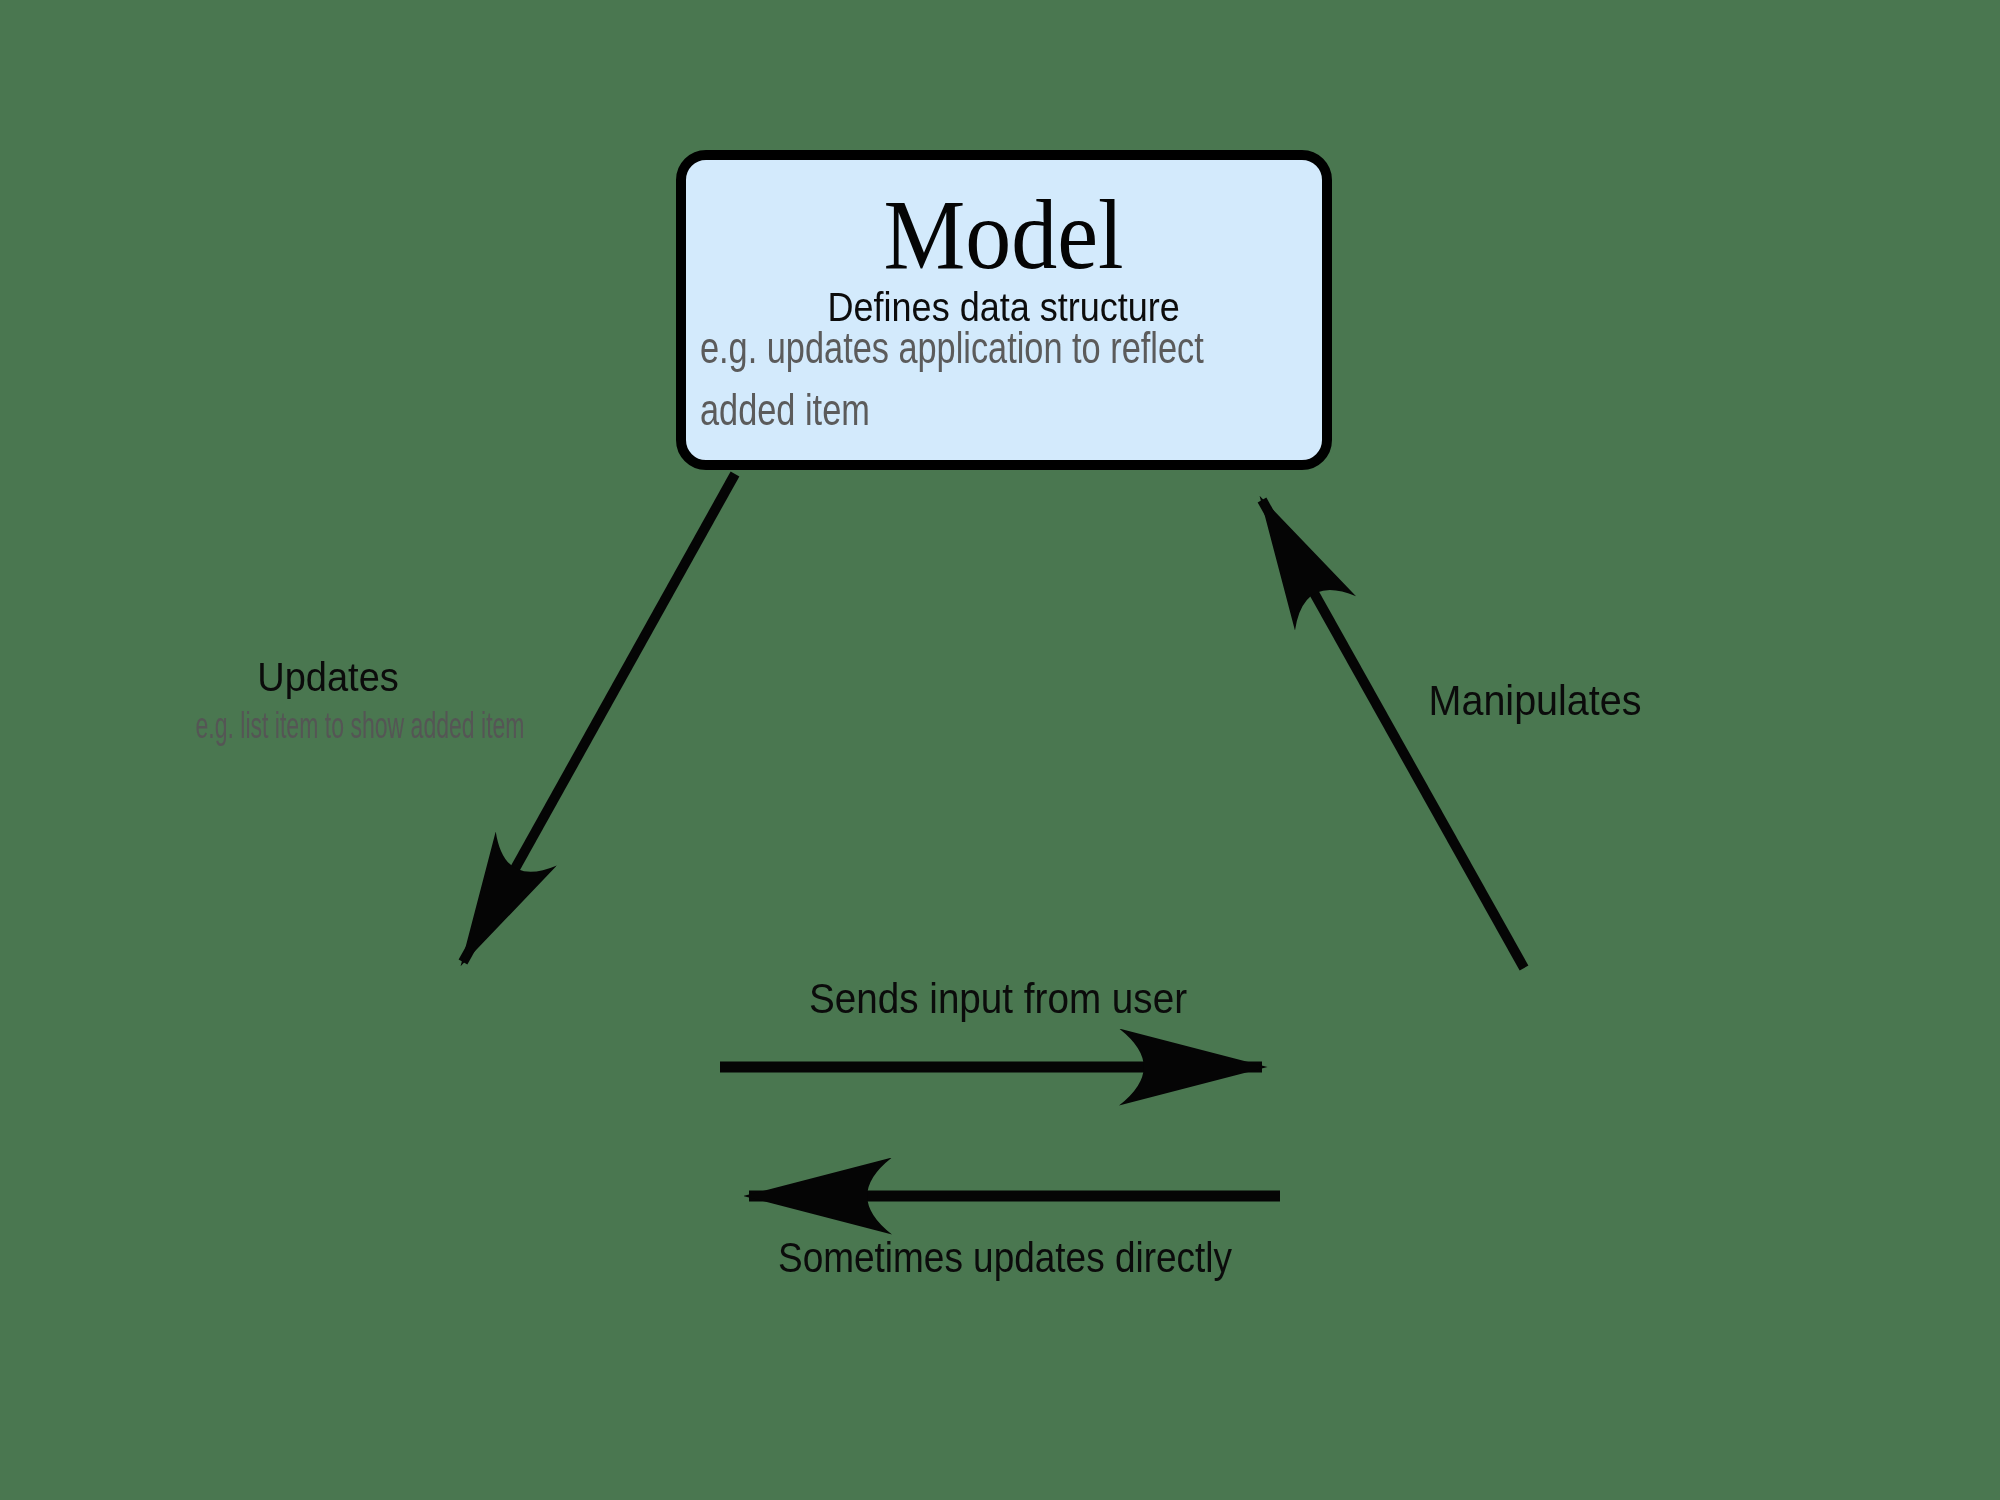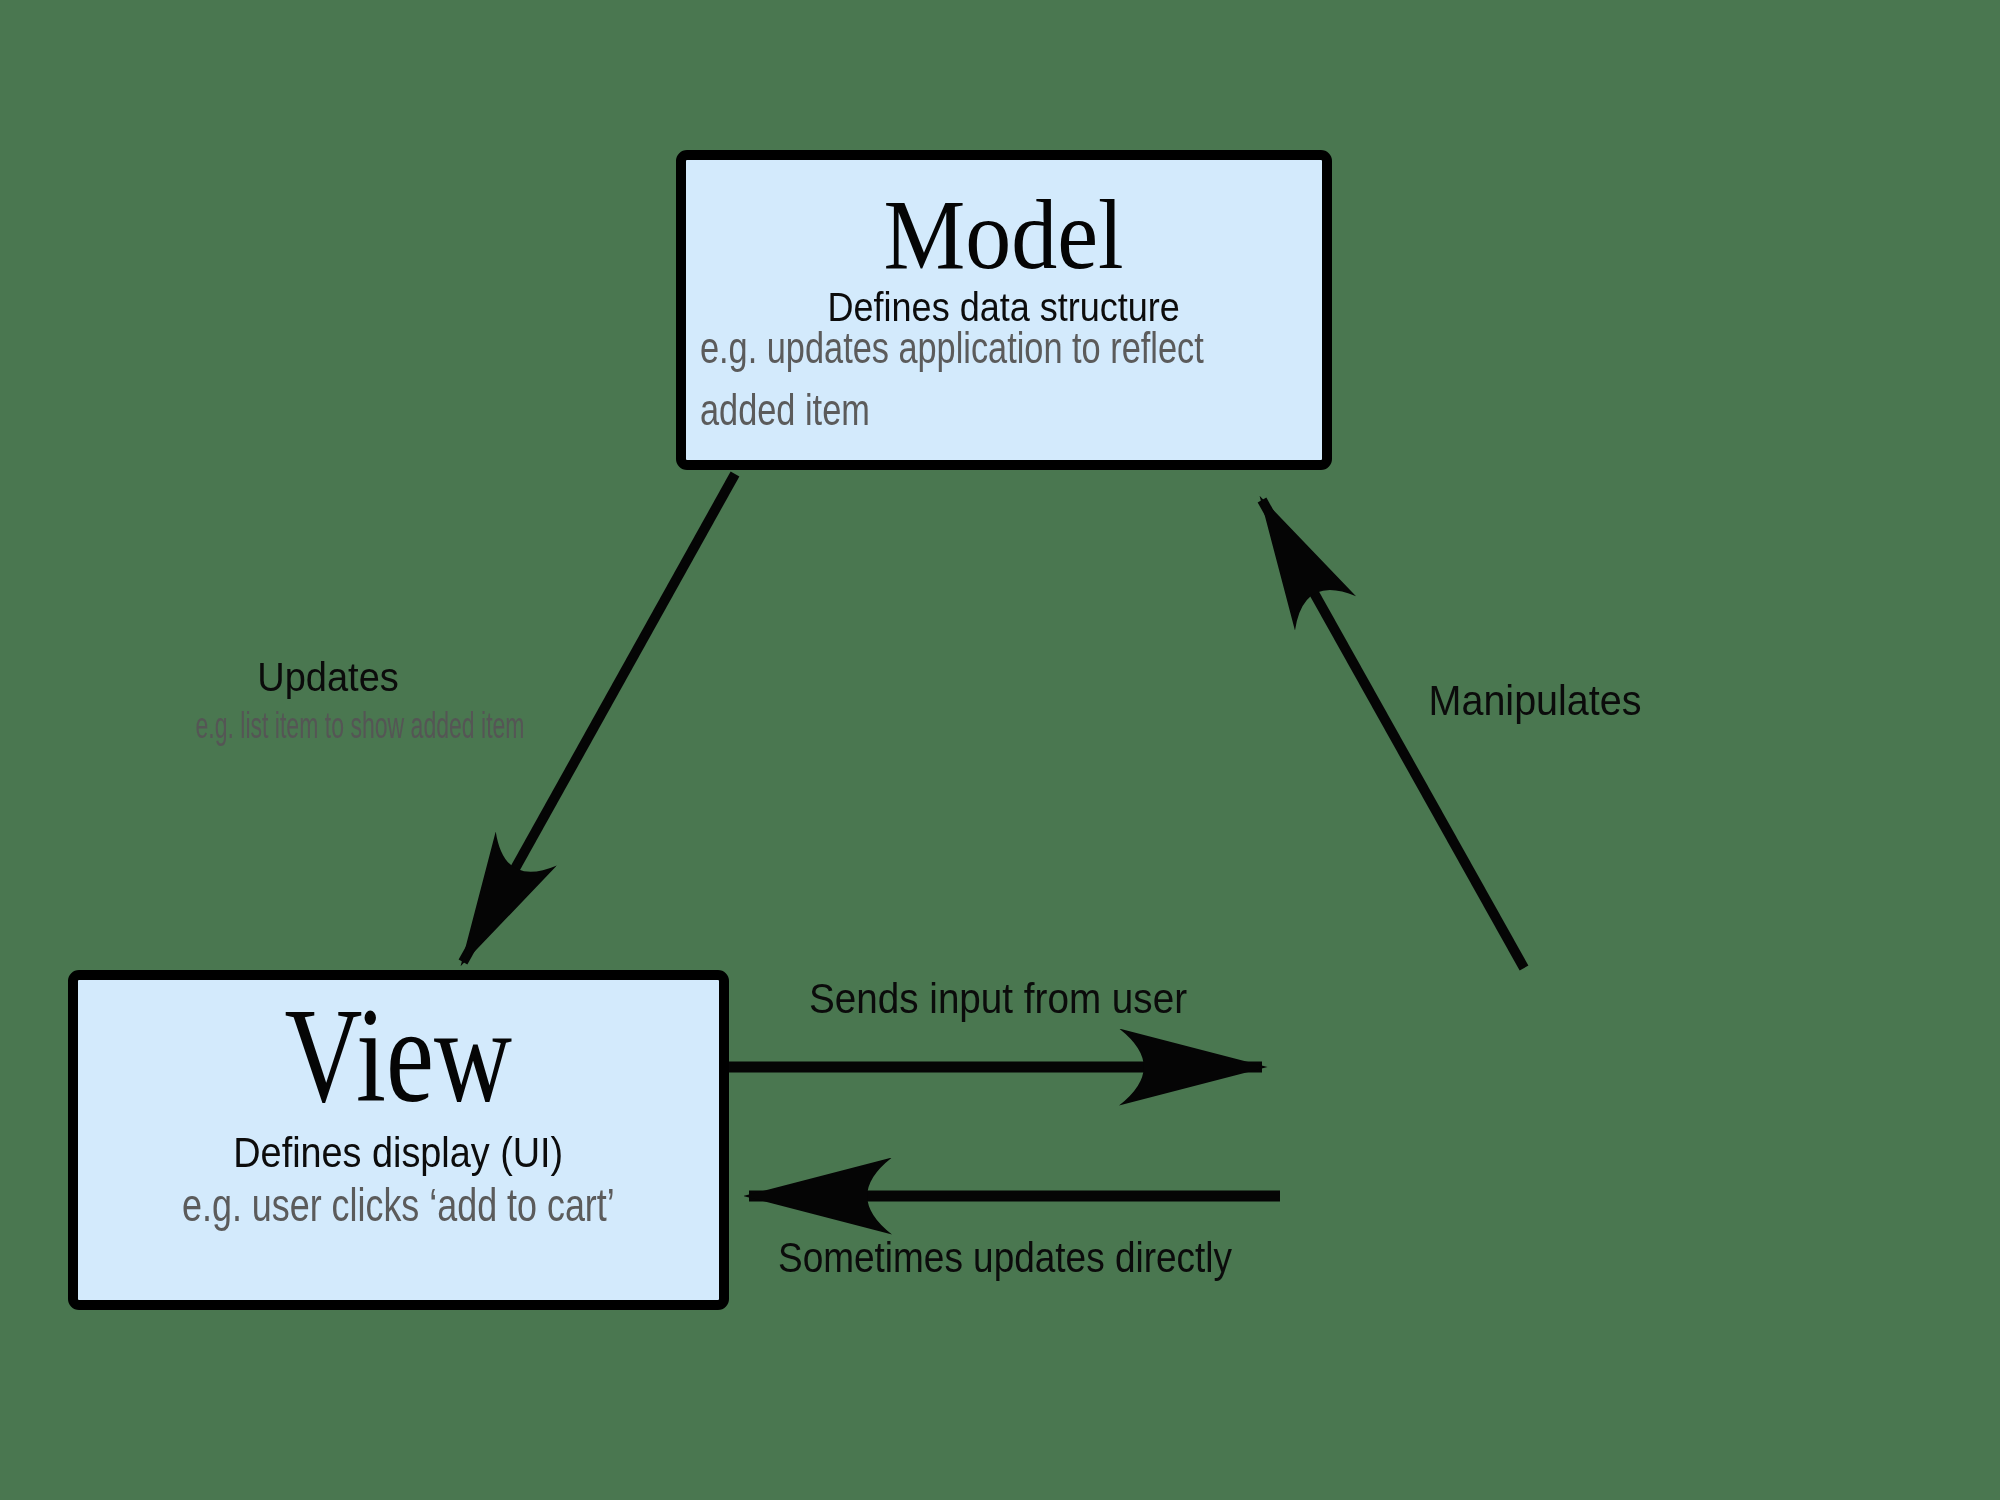--- a/index.html
+++ b/index.html
@@ -9,21 +9,21 @@
     font-family:"Liberation Sans",sans-serif;
   }
   .edges{position:absolute;left:0;top:0;width:2000px;height:1500px;z-index:1;}
   .edge{stroke:#050505;fill:none;}
   .edge.horiz{stroke-width:11;}
   .edge.diag{stroke-width:10;}
   .node{
     position:absolute;z-index:2;box-sizing:border-box;
     background:var(--box-fill,#d3eafc);
     border:10px solid var(--box-border,#000);
-    border-radius:11px;
+    border-radius:30px;
     display:flex;flex-direction:column;align-items:center;
     color:#0a0a0a;
   }
   #model-box{left:676px;top:150px;width:656px;height:320px;}
   #view-box{left:68px;top:970px;width:661px;height:340px;}
   #controller-box{left:1269px;top:975px;width:660px;height:348px;}
   .title{
     font-family:"Liberation Serif",serif;
     line-height:1;white-space:nowrap;color:#050505;
   }
@@ -74,25 +74,20 @@
     <line class="edge horiz" x1="1280" y1="1196" x2="749" y2="1196" marker-end="url(#ah)"></line>
   </svg>
 
   <div class="node" id="model-box">
     <div class="title">Model</div>
     <div class="sub">Defines data structure</div>
     <div class="eg eg-left">e.g. updates application to reflect
 added item</div>
   </div>
 
-  <div class="node" id="view-box">
-    <div class="title">View</div>
-    <div class="sub">Defines display (UI)</div>
-    <div class="eg">e.g. user clicks ‘add to cart’</div>
-  </div>
 
 
   <div class="lbl" id="lbl-updates">Updates</div>
   <div class="lbl" id="lbl-updates-sub">e.g. list item to show added item</div>
   <div class="lbl" id="lbl-manipulates">Manipulates</div>
   <div class="lbl" id="lbl-sends">Sends input from user</div>
   <div class="lbl" id="lbl-sometimes">Sometimes updates directly</div>
 
 </div>
 

